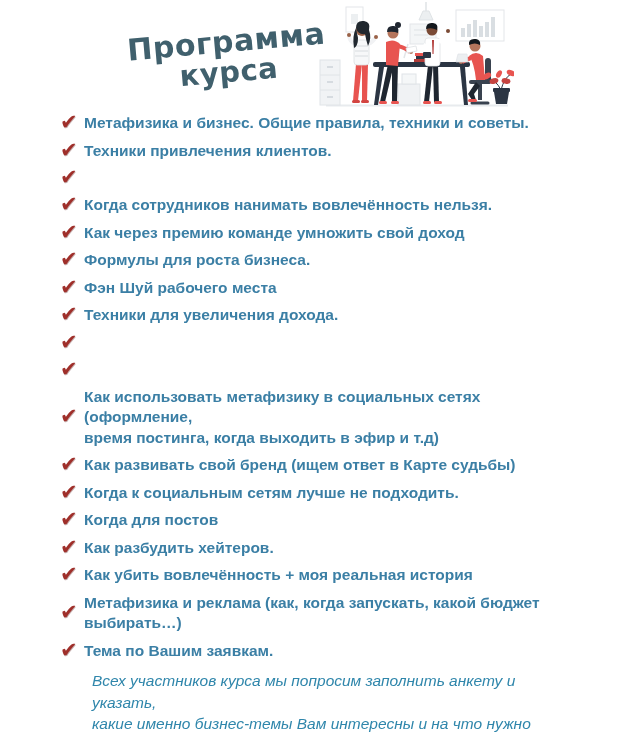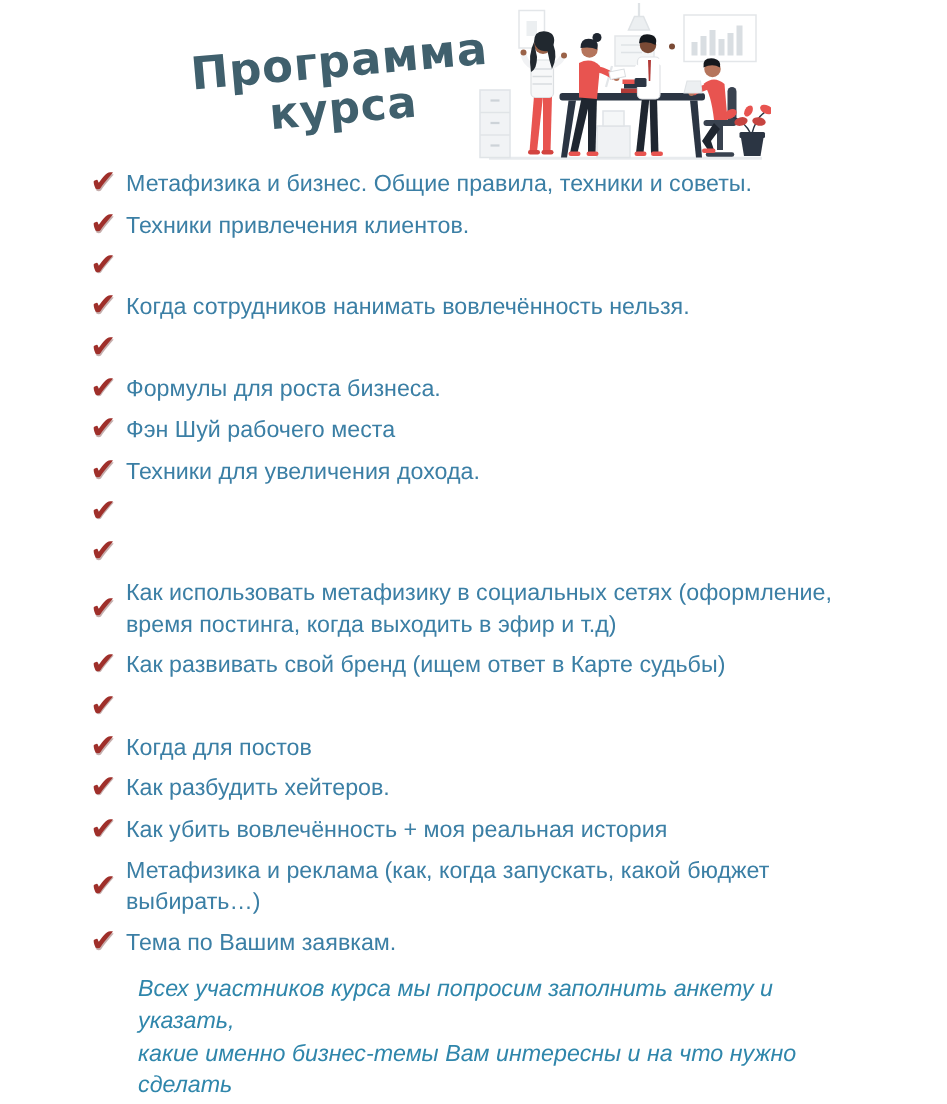--- a/index.html
+++ b/index.html
@@ -41,20 +41,21 @@
   .check{
     flex:0 0 24px;width:24px;
     color:var(--check-red);
     font-size:21px;line-height:20px;
     text-shadow:0.5px 1px 0 rgba(90,20,18,0.35);
     transform:translateY(-1px);
   }
   .item-text{
     white-space:pre-line;
     line-height:20.5px;
+    font-weight:bold;
   }
   .notes{margin-top:9px;padding-left:32px;}
   .note-italic{
     font-style:italic;
     color:var(--note-blue);
     white-space:pre-line;
     line-height:21.5px;
     font-size:15.5px;
   }
 </style>
@@ -211,20 +212,21 @@
     </div>
     <div class="item">
       <span class="check">✔</span>
     </div>
     <div class="item">
       <span class="check">✔</span>
       <span class="item-text">Когда сотрудников нанимать вовлечённость нельзя.</span>
     </div>
     <div class="item">
       <span class="check">✔</span>
+      <span class="item-text">Как через премию команде умножить свой доход</span>
     </div>
     <div class="item">
       <span class="check">✔</span>
       <span class="item-text">Формулы для роста бизнеса.</span>
     </div>
     <div class="item">
       <span class="check">✔</span>
       <span class="item-text">Фэн Шуй рабочего места</span>
     </div>
     <div class="item">
@@ -241,20 +243,21 @@
       <span class="check">✔</span>
       <span class="item-text">Как использовать метафизику в социальных сетях (оформление,
 время постинга, когда выходить в эфир и т.д)</span>
     </div>
     <div class="item">
       <span class="check">✔</span>
       <span class="item-text">Как развивать свой бренд (ищем ответ в Карте судьбы)</span>
     </div>
     <div class="item">
       <span class="check">✔</span>
+      <span class="item-text">Когда к социальным сетям лучше не подходить.</span>
     </div>
     <div class="item">
       <span class="check">✔</span>
       <span class="item-text">Когда для постов</span>
     </div>
     <div class="item">
       <span class="check">✔</span>
       <span class="item-text">Как разбудить хейтеров.</span>
     </div>
     <div class="item">

